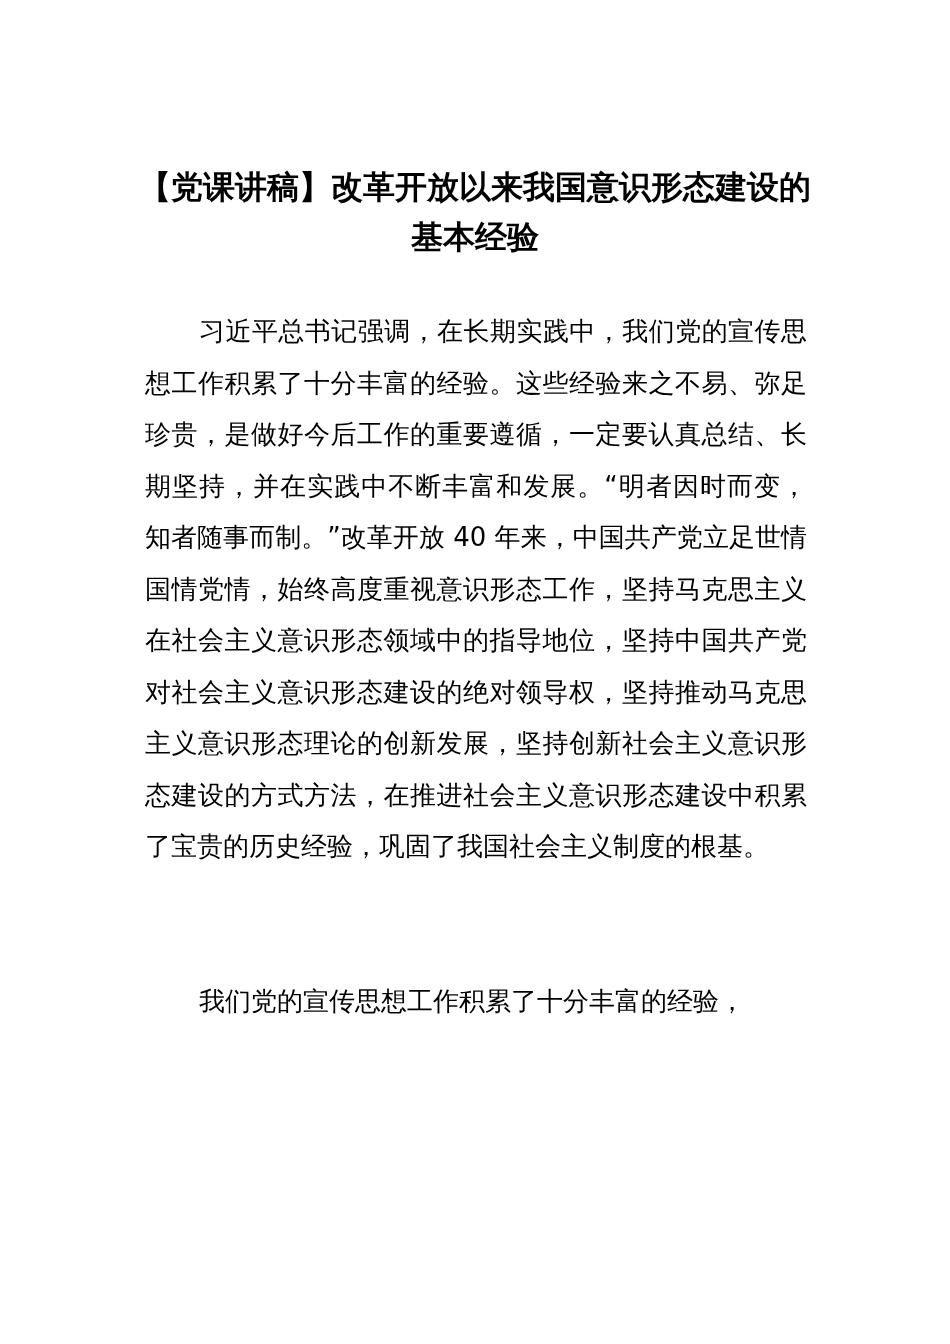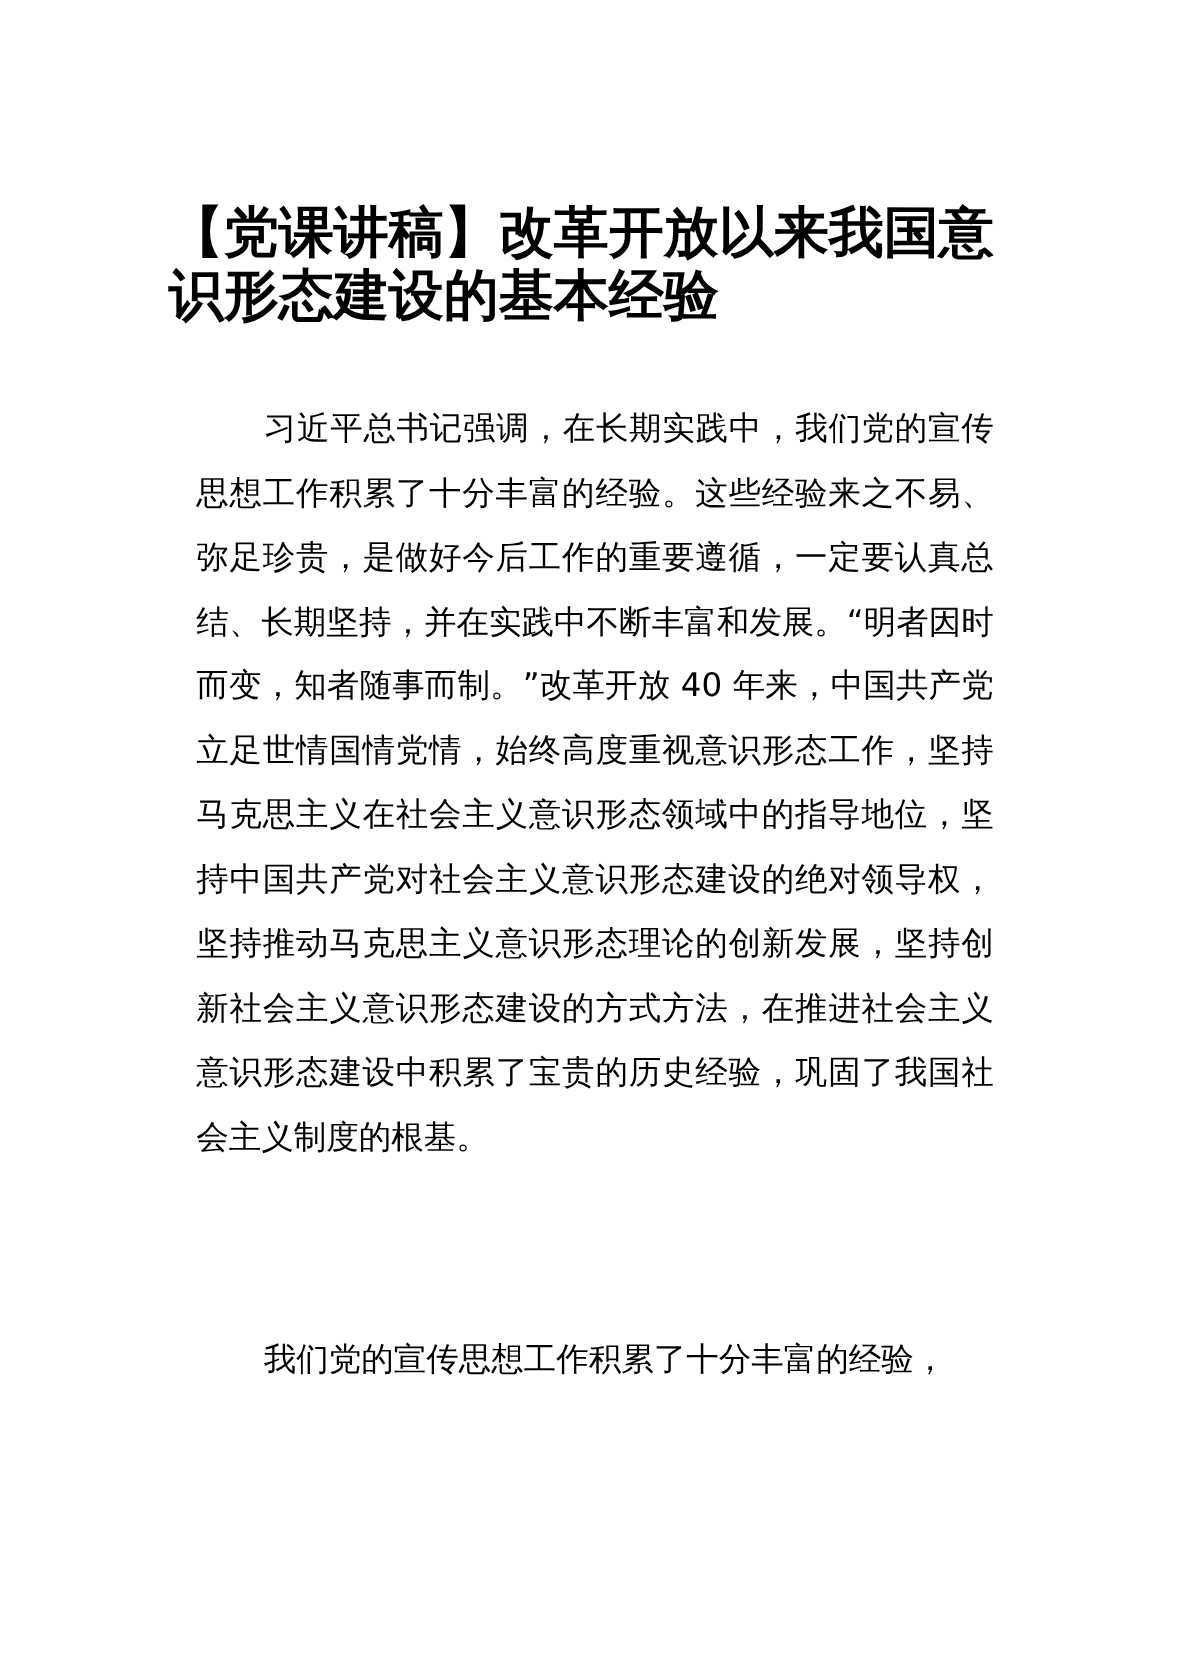--- a/index.html
+++ b/index.html
@@ -21,37 +21,37 @@
       top: 0;
       width: 950px;
       height: 1344px;
       background: #ffffff;
     }
     .title {
       position: absolute;
       left: 135px;
       top: 162px;
       width: 680px;
-      text-align: left;
+      text-align: center;
       font-weight: bold;
-      font-size: 44px;
+      font-size: 32px;
       line-height: 50px;
       letter-spacing: 0px;
       margin: 0;
     }
     .body {
       position: absolute;
       left: 145px;
       top: 306px;
       width: 662px;
       font-size: 26px;
       line-height: 51.5px;
     }
     .para {
-      margin: 12px;
+      margin: 0;
       text-indent: 54px;
       text-align: justify;
     }
     .gap {
       height: 51.5px;
     }
   </style>
 </head>
 <body>
 

